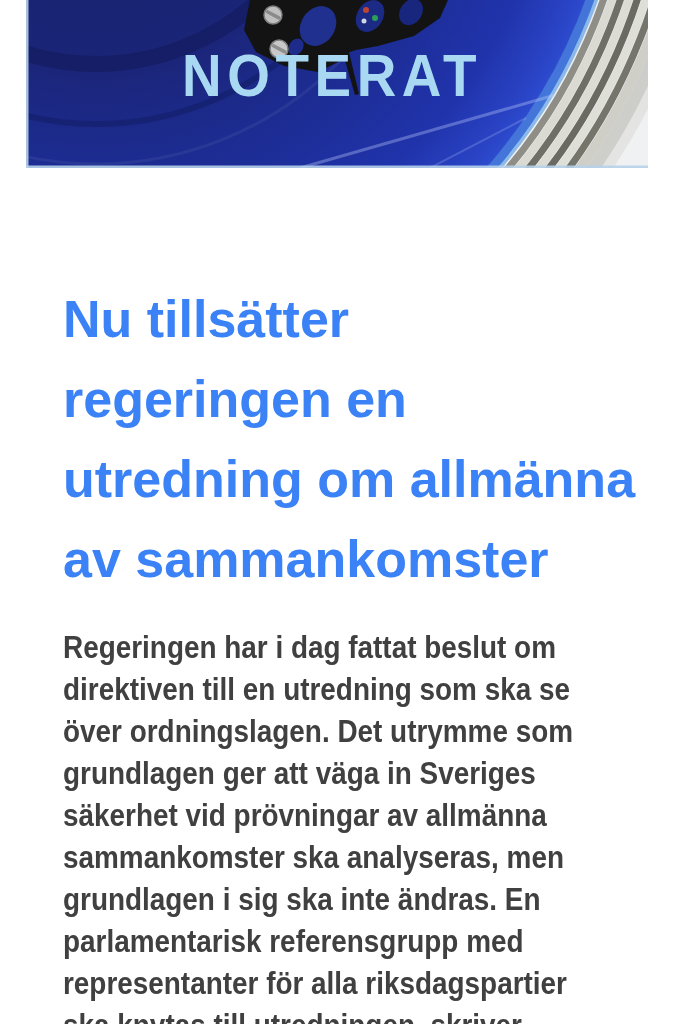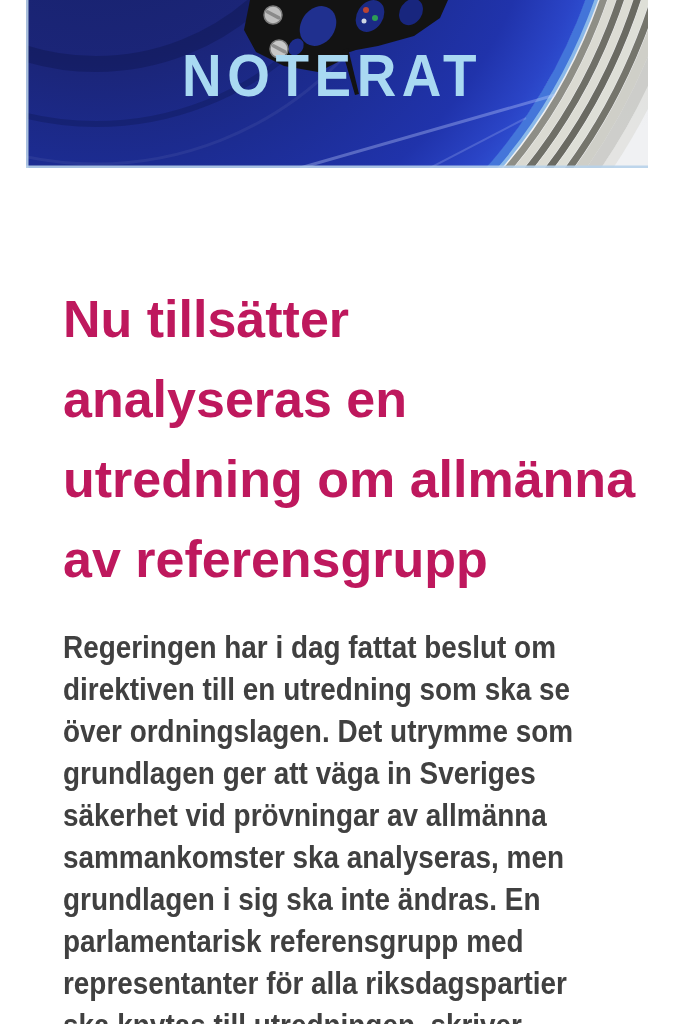--- a/index.html
+++ b/index.html
@@ -29,21 +29,21 @@
   .hero svg { display: block; }
   .headline {
     position: absolute;
     left: 63px;
     top: 279px;
     width: 580px;
     margin: 0;
     font-size: 52px;
     line-height: 80px;
     font-weight: 700;
-    color: #be185d;
+    color: #3b82f6;
     letter-spacing: 0px;
   }
   .headline .hl { white-space: nowrap; }
   .article-body {
     position: absolute;
     left: 63px;
     top: 627px;
     width: 600px;
     font-size: 31px;
     line-height: 42px;
@@ -128,23 +128,23 @@
 
       <rect x="0" y="0" width="2.5" height="168" fill="#b9d0e8" opacity="0.9"></rect>
       <rect x="0" y="165.5" width="622" height="2.5" fill="#b7d2ea" opacity="0.9"></rect>
 
       <text x="306" y="96" text-anchor="middle" textLength="300" lengthAdjust="spacingAndGlyphs" font-family="Liberation Sans, sans-serif" font-weight="700" font-size="59" letter-spacing="6" fill="#a9d9f2">NOTERAT</text>
     </svg>
   </div>
 
   <h1 class="headline">
     <div class="hl">Nu tillsätter</div>
-    <div class="hl">analyseras en</div>
+    <div class="hl">regeringen en</div>
     <div class="hl">utredning om allmänna</div>
-    <div class="hl">av referensgrupp</div>
+    <div class="hl">av sammankomster</div>
   </h1>
 
   <div class="article-body">
     <div class="bl">Regeringen har i dag fattat beslut om</div>
     <div class="bl">direktiven till en utredning som ska se</div>
     <div class="bl">över ordningslagen. Det utrymme som</div>
     <div class="bl">grundlagen ger att väga in Sveriges</div>
     <div class="bl">säkerhet vid prövningar av allmänna</div>
     <div class="bl">sammankomster ska analyseras, men</div>
     <div class="bl">grundlagen i sig ska inte ändras. En</div>

